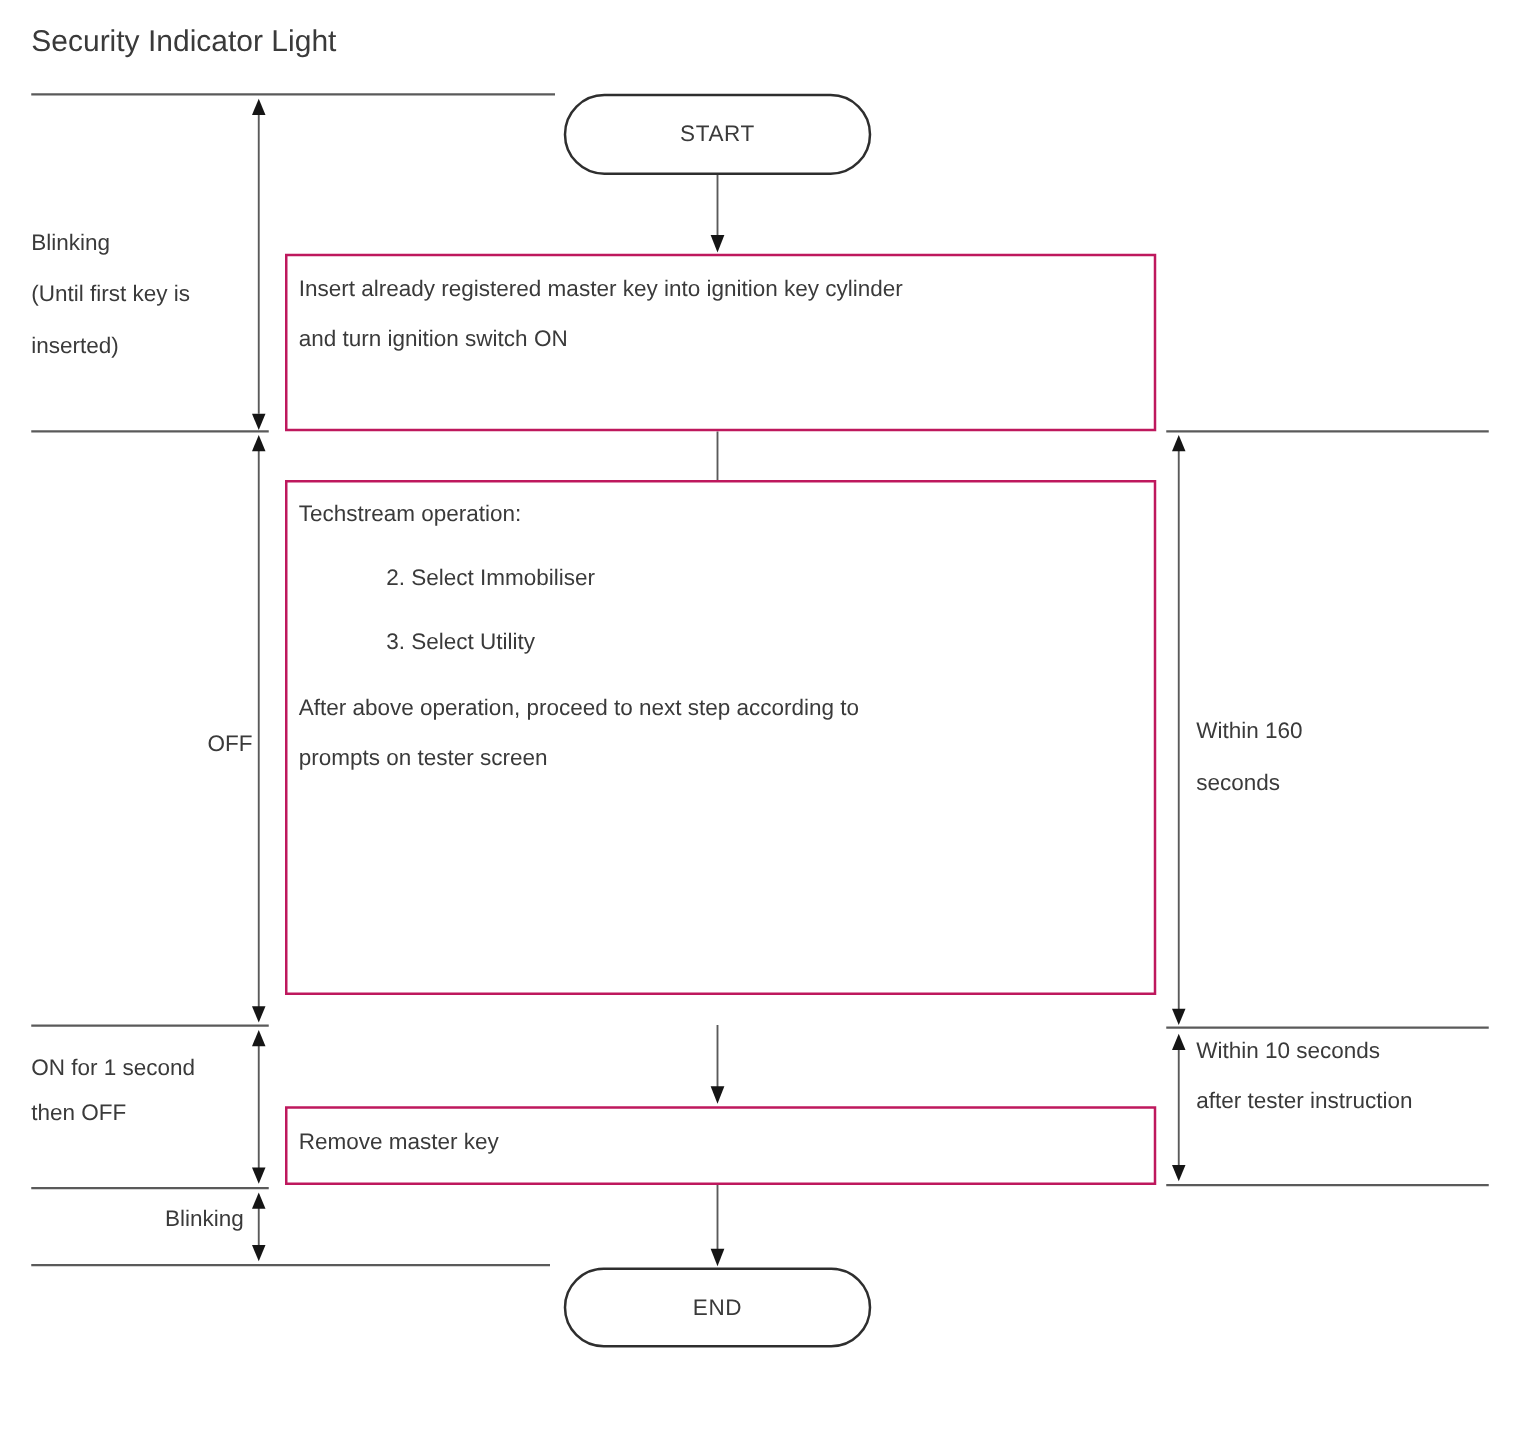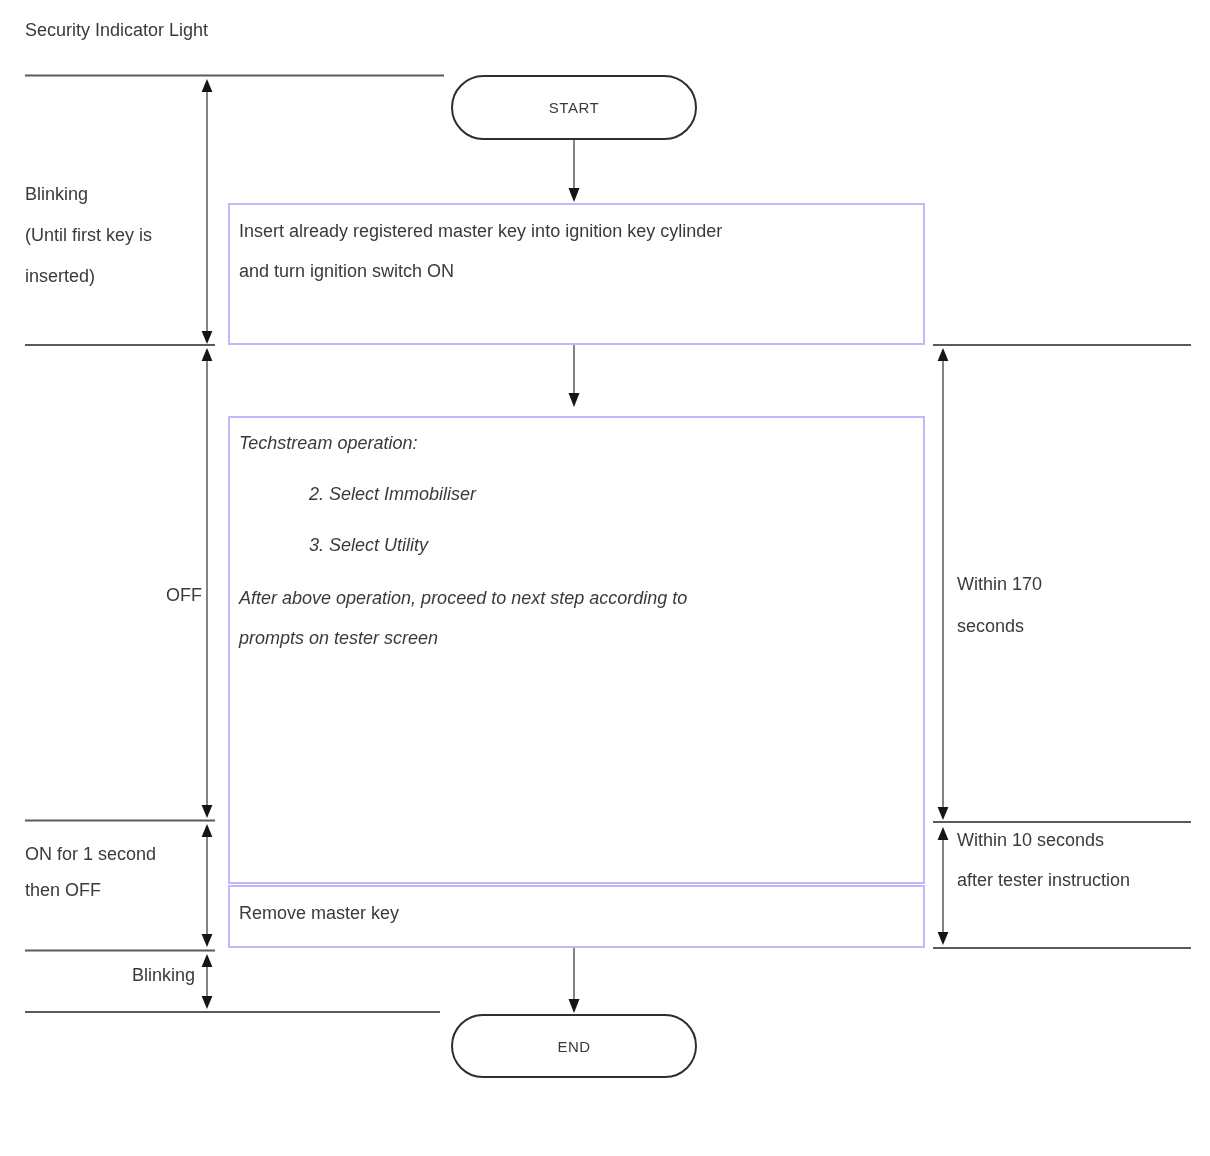--- a/index.html
+++ b/index.html
@@ -6,35 +6,35 @@
   .canvas{
     position:relative;
     width:1210px;height:1156px;
     background:#ffffff;
     font-family:"Liberation Sans", sans-serif;
     color:#3a3a3a;
     font-size:18px;
     overflow:hidden;
   }
   .svg-overlay{position:absolute;left:0;top:0;}
-  .page-title{position:absolute;left:25px;top:20px;font-size:18px;}
+  .page-title{position:absolute;left:25px;top:20px;font-size:24px;}
   .terminal{
     position:absolute;
     width:246px;height:65px;
     border:2px solid #2e2e2e;
     border-radius:33px;
     background:#ffffff;
     box-sizing:border-box;
     display:flex;align-items:center;justify-content:center;
-    font-size:15px;
+    font-size:18px;
     letter-spacing:0.5px;
   }
   .proc-box{
     position:absolute;left:228px;width:697px;
-    border:2px solid #c4b5fd;
+    border:2px solid #be185d;
     background:#ffffff;
     box-sizing:border-box;
     padding:6px 9px;
   }
   .two-line{line-height:40px;white-space:pre-line;}
   .op-title{line-height:38px;}
   .op-item{line-height:38px;margin-top:13px;padding-left:70px;}
   .op-footer{line-height:40px;margin-top:14px;white-space:pre-line;}
   .note{position:absolute;white-space:pre-line;}
   .note-blinking1{left:25px;top:174px;width:190px;line-height:41px;}
@@ -116,21 +116,21 @@
 
   <div class="terminal" style="left:451px;top:75px;">
     <span>START</span>
   </div>
 
   <div class="proc-box" style="top:203px;height:142px;">
     <div class="two-line">Insert already registered master key into ignition key cylinder
 and turn ignition switch ON</div>
   </div>
 
-  <div class="proc-box" style="top:416px;height:468px;font-style:italic;">
+  <div class="proc-box" style="top:384px;height:412px;">
     <div class="op-title">Techstream operation:</div>
     <div class="op-item">2. Select Immobiliser</div>
     <div class="op-item">3. Select Utility</div>
     <div class="op-footer">After above operation, proceed to next step according to
 prompts on tester screen</div>
   </div>
 
   <div class="proc-box" style="top:885px;height:63px;">
     <div class="two-line">Remove master key</div>
   </div>
@@ -140,18 +140,18 @@
   </div>
 
   <div class="note note-blinking1">Blinking
 (Until first key is
 inserted)</div>
   <div class="note note-off">OFF</div>
   <div class="note note-on1s">ON for 1 second
 then OFF</div>
   <div class="note note-blinking2">Blinking</div>
 
-  <div class="note note-within120">Within 170
+  <div class="note note-within120">Within 160
 seconds</div>
   <div class="note note-within10">Within 10 seconds
 after tester instruction</div>
 
 </div>
 
 </body></html>

